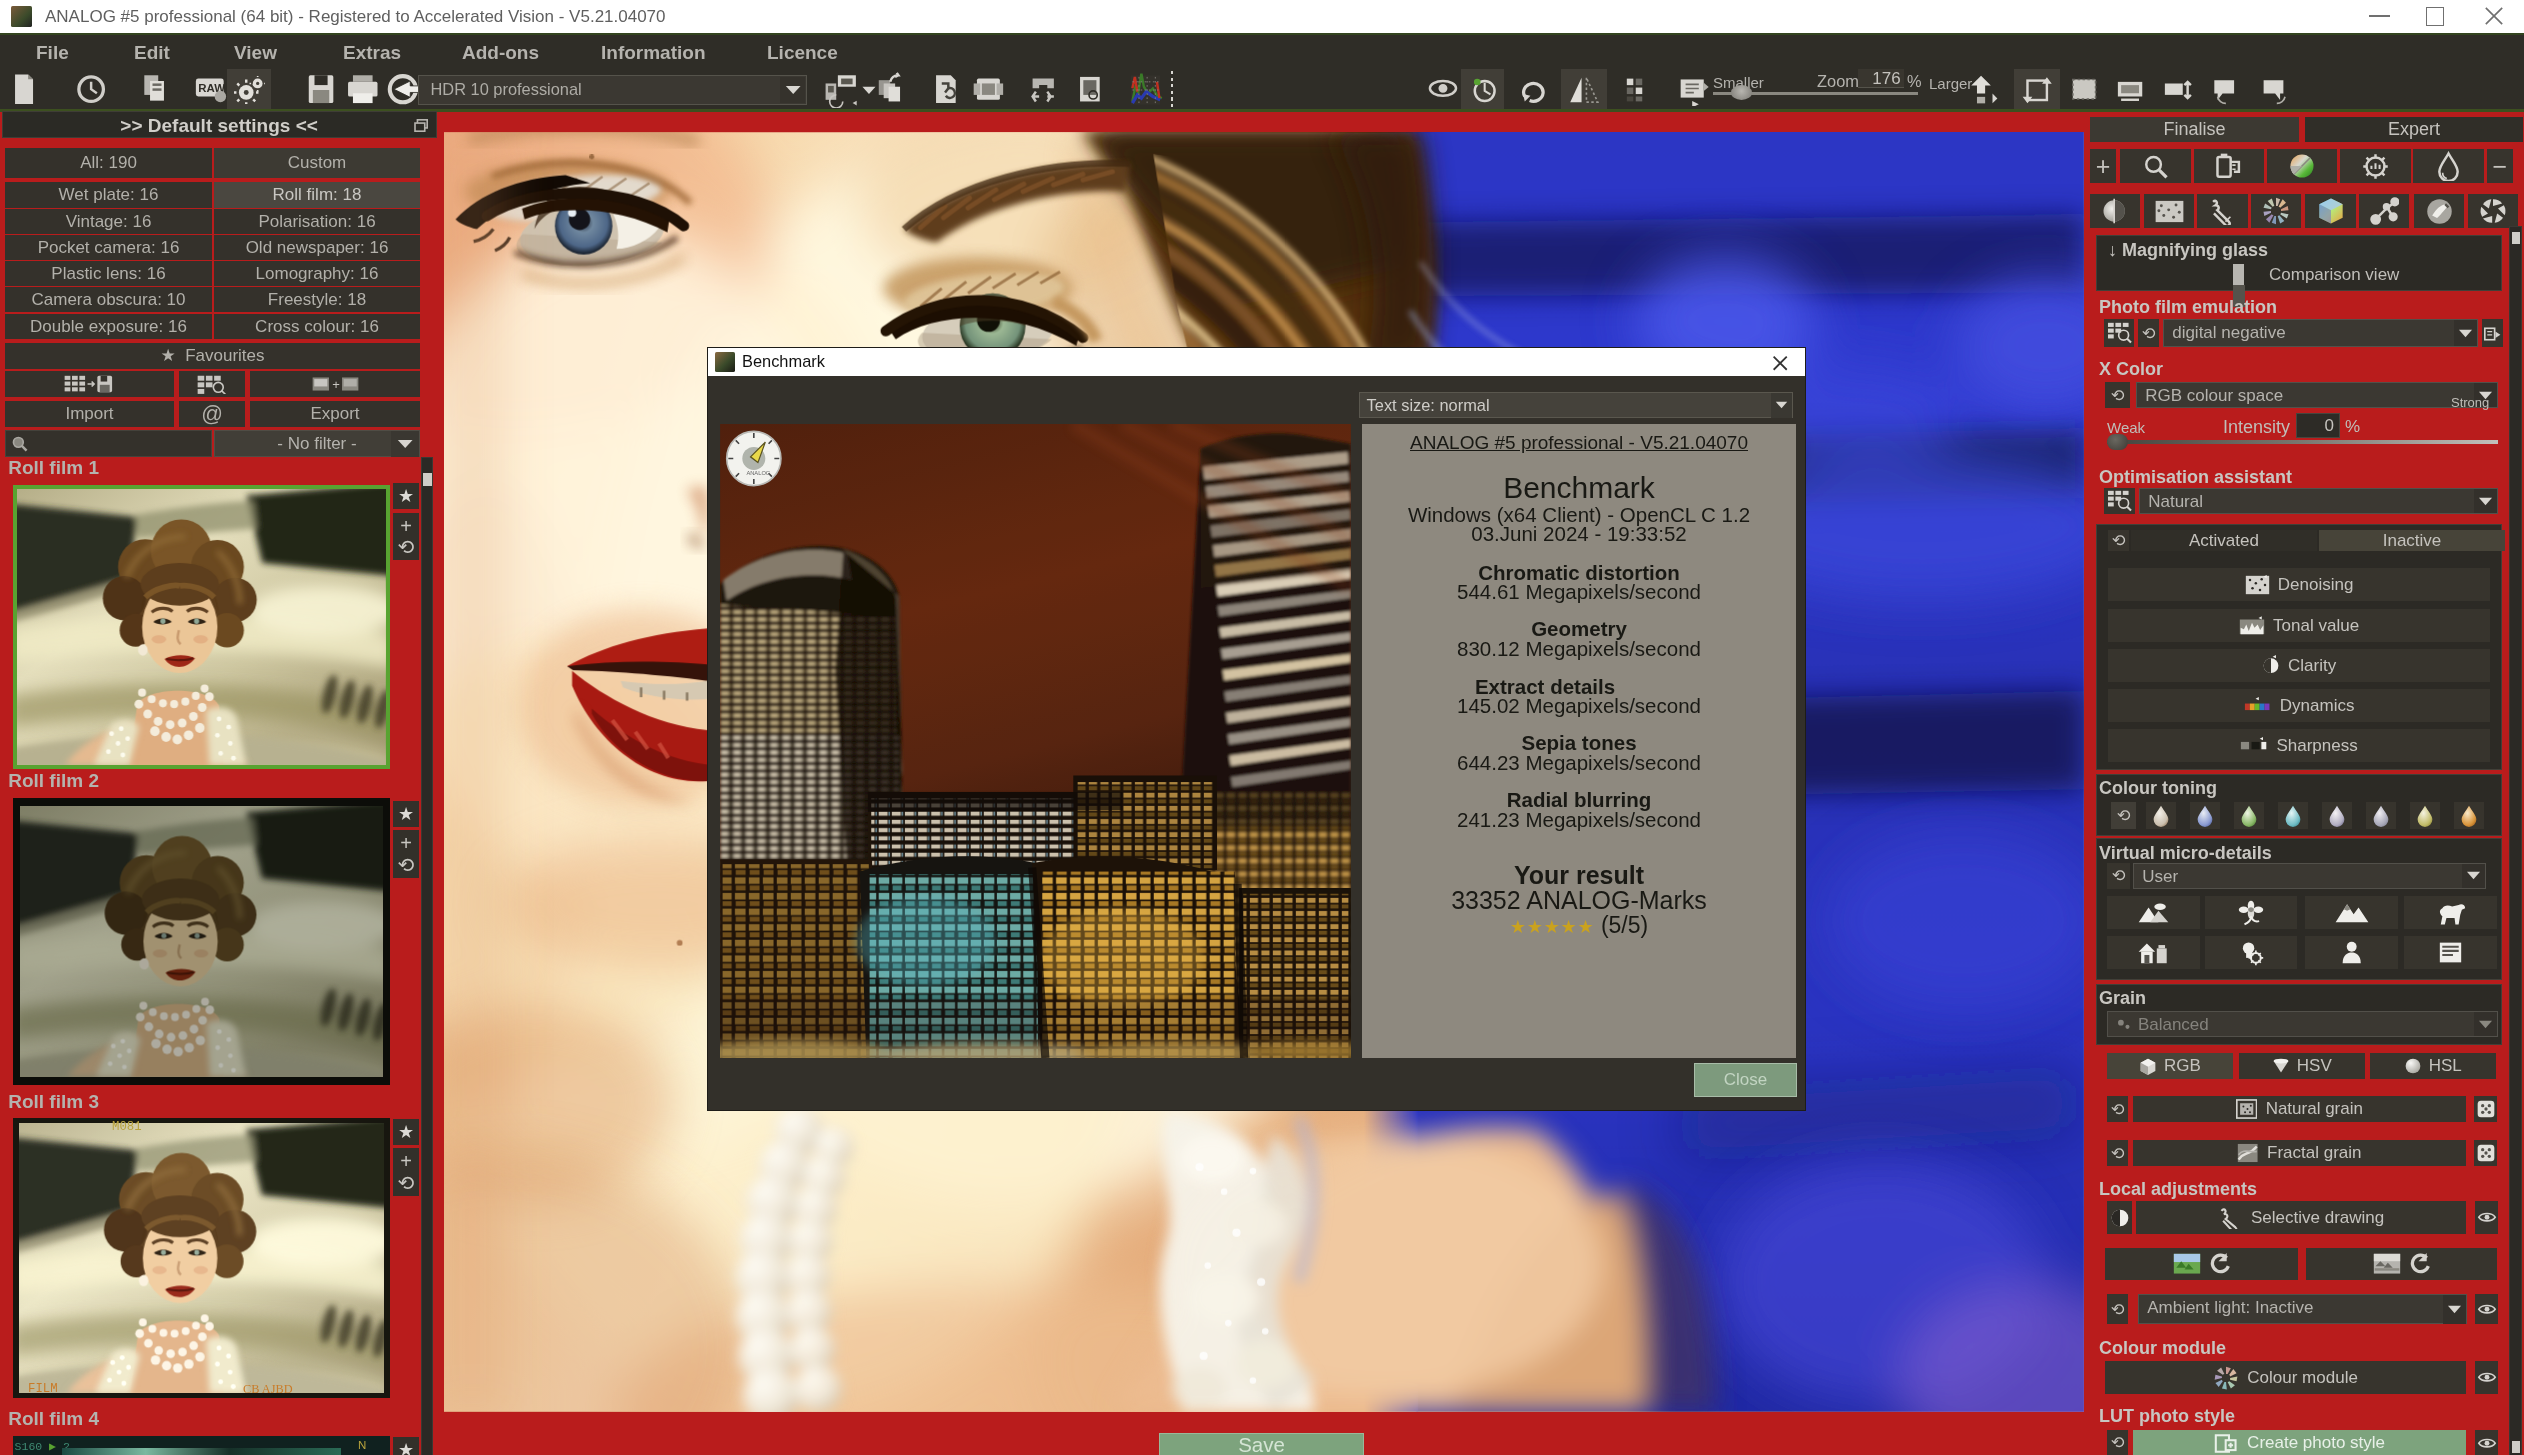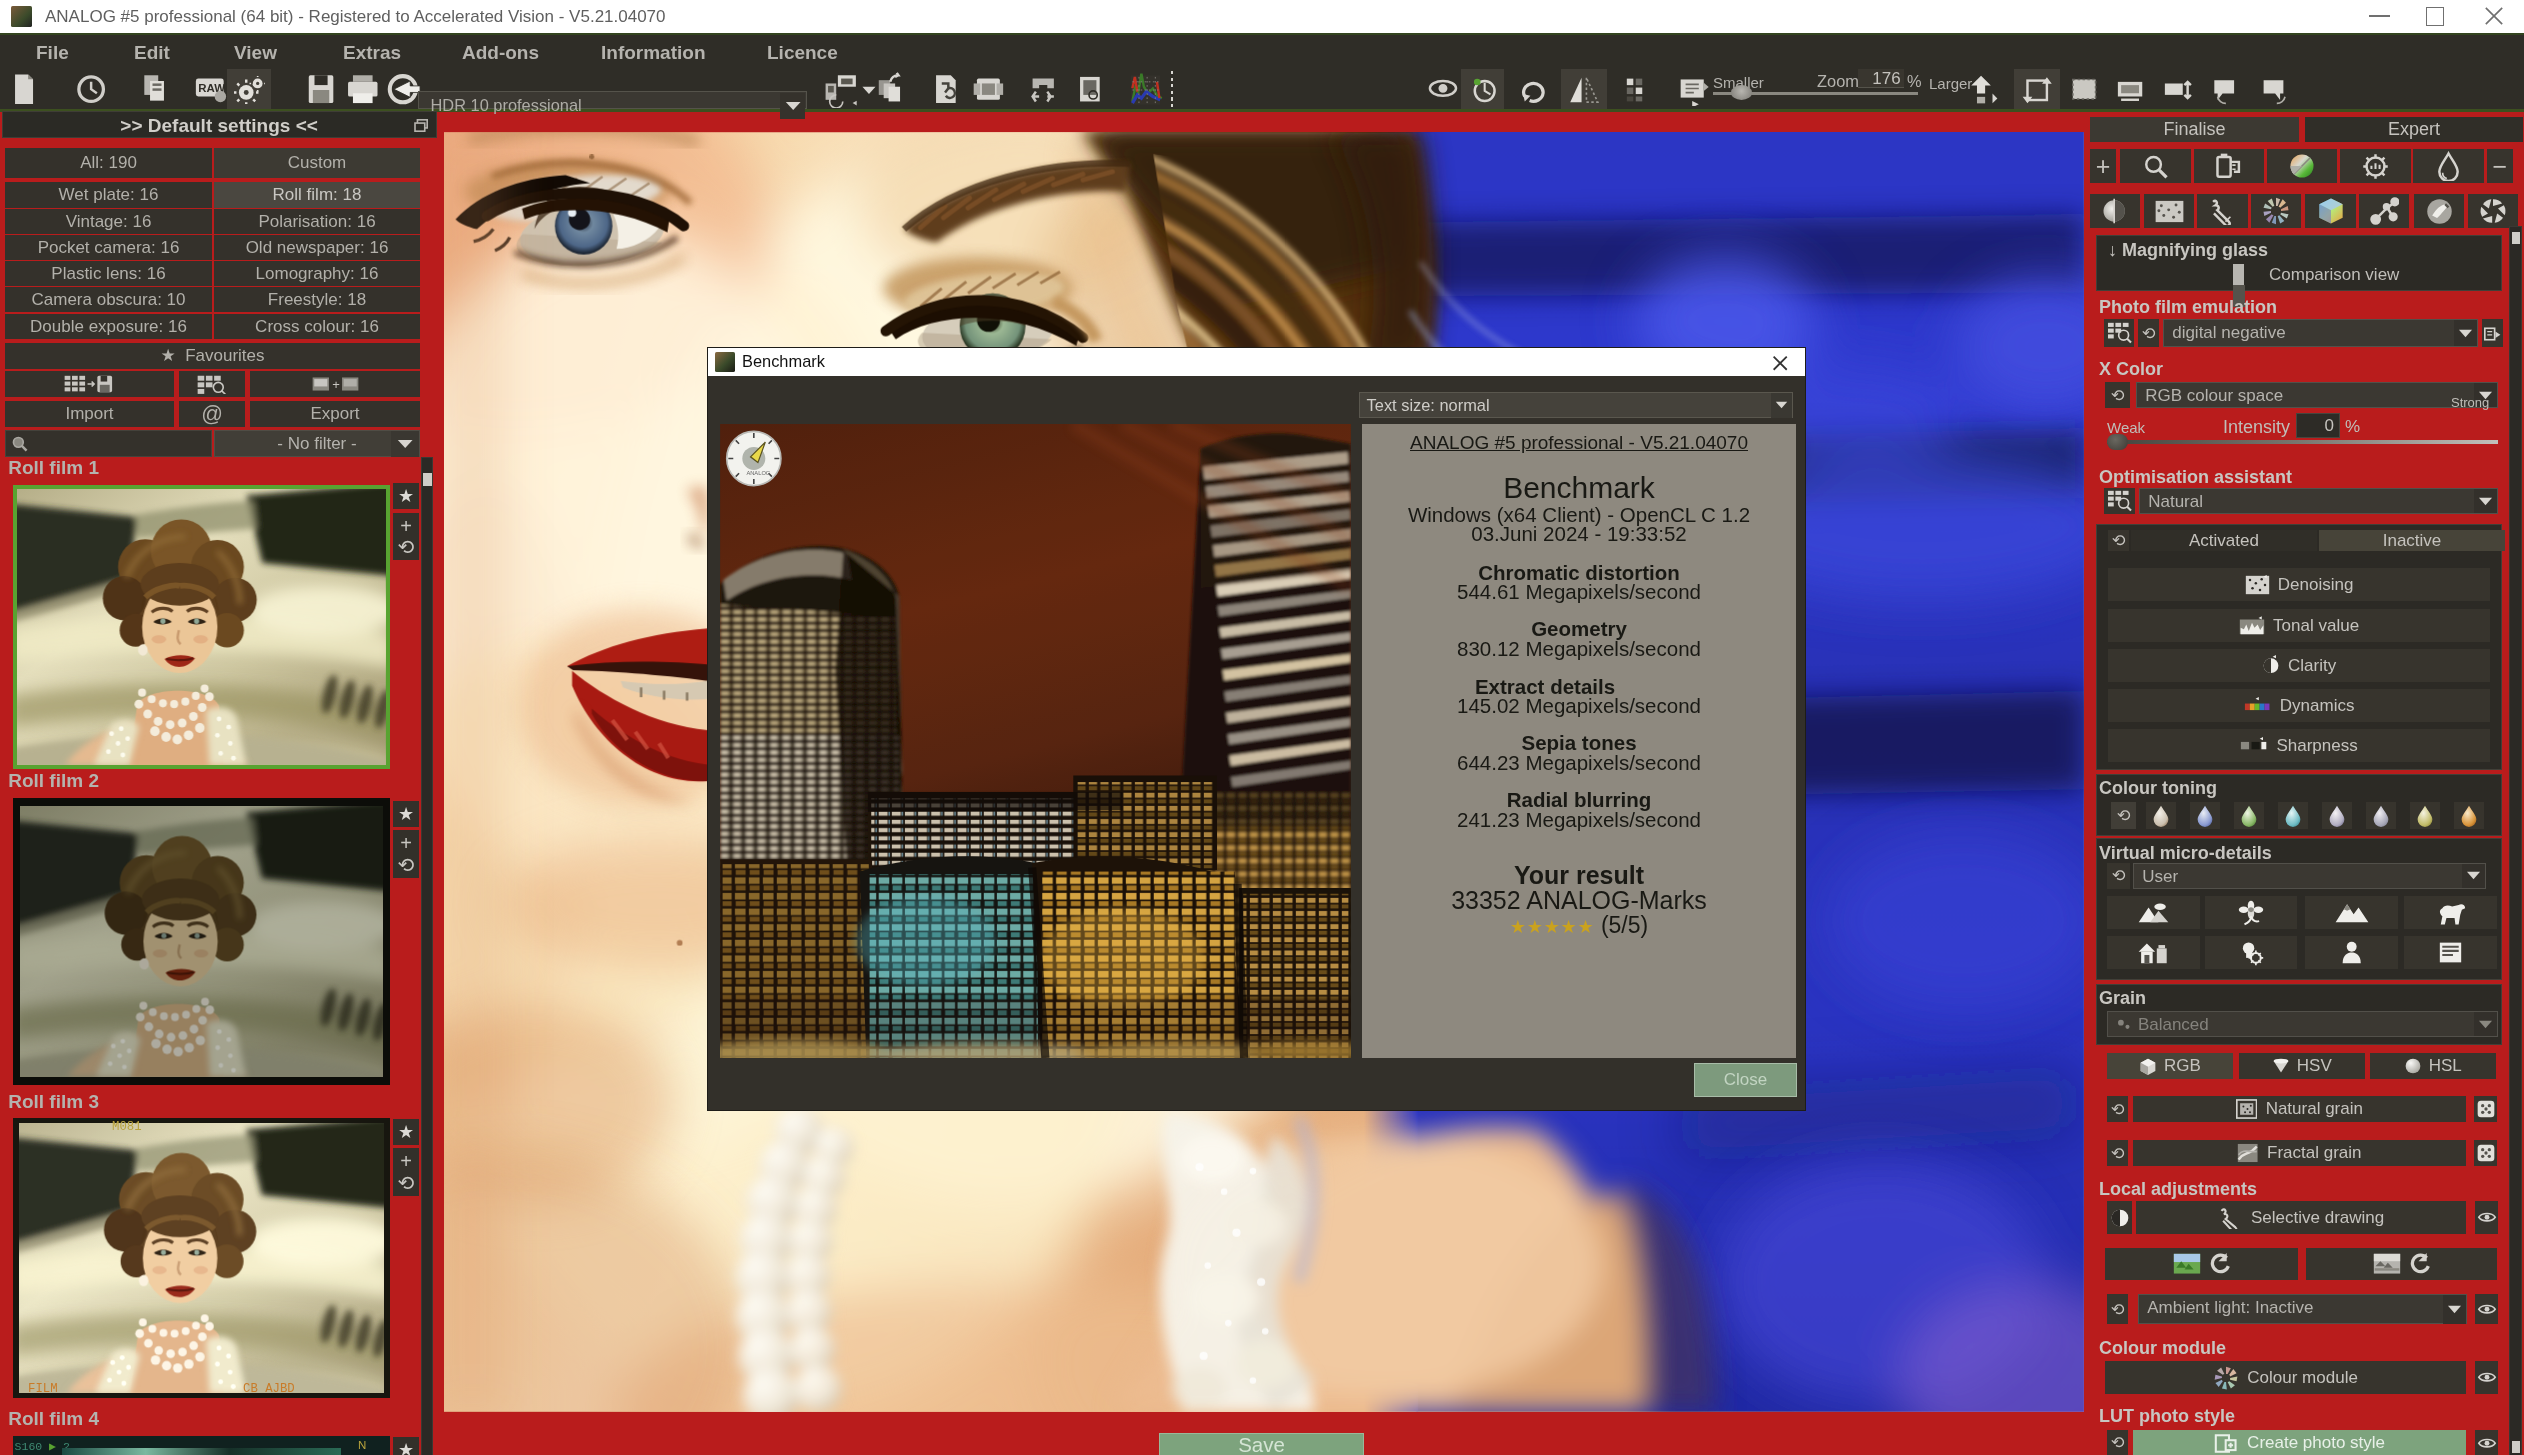--- a/index.html
+++ b/index.html
@@ -88,21 +88,21 @@
             <path d="M15 8 v-4 M15 32 v4 M3 20 h-3 M27 20 h3 M6.5 11.5 l-2.5-2.5 M23.5 28.5 l2.5 2.5 M6.5 28.5 l-2.5 2.5 M23.5 11.5 l2.5-2.5"></path>
           </g>
     <circle cx="29" cy="9" r="6"></circle>
           <circle cx="29" cy="9" r="2" fill="#413e37"></circle>
           <g stroke="#e2e0db" stroke-width="2">
             <path d="M29 1 v-2 M29 17 v2 M21 9 h-2 M37 9 h2"></path>
           </g>
         </g>
   </svg>
 
-  <div class="abs" style="left:418px;top:91px;width:389px;height:18px;background:#3b3832;border:0.8px solid #55534b;box-sizing:border-box">
+  <div class="abs" style="left:418px;top:75px;width:389px;height:30px;background:#3b3832;border:0.8px solid #55534b;box-sizing:border-box">
     <div class="abs" style="left:11.5px;top:4.1px;font-size:16.4px;color:#aeaca6">HDR 10 professional</div>
     <div class="abs" style="right:0.8px;top:0.8px;width:25px;height:26px;background:#35322c;display:flex;align-items:center;justify-content:center">
       <svg width="16.4" height="10" viewBox="0 0 20 12">
             <path d="M1 1 h18 l-9 10 z" fill="#d8d6d1"></path>
           </svg>
     </div>
   </div>
 
   <svg class="abs" style="left:821px;top:72px" width="361" height="36" viewBox="0 0 440 44">
     <g fill="#c8c6c1">
@@ -627,21 +627,21 @@
               <circle cx="264" cy="290" r="3"></circle>
               <circle cx="250" cy="300" r="3"></circle>
               <circle cx="266" cy="310" r="3"></circle>
               <circle cx="254" cy="322" r="3"></circle>
               <circle cx="270" cy="328" r="3"></circle>
             </g>
 </svg>
 </div>
     <div class="abs" style="left:99px;top:1.6px;color:#b9a33c;font-size:12.3px;font-family:'Liberation Mono',monospace">M081</div>
     <div class="abs" style="left:15px;top:264px;color:#c97b28;font-size:12.3px;font-family:'Liberation Mono',monospace">FILM</div>
-    <div class="abs" style="left:230px;top:264px;color:#c97b28;font-size:12.3px;font-family:Liberation Mono, monospace">CB AJBD</div>
+    <div class="abs" style="left:230px;top:264px;color:#c97b28;font-size:12.3px;font-family:Liberation Serif, serif">CB AJBD</div>
   </div>
   <div class="abs" style="left:8.2px;top:1408px;font-weight:bold;font-size:19px;color:#b5b3ae">Roll film 4</div>
   <div class="abs" style="left:13px;top:1436px;width:377px;height:20px;background:#10211f;overflow:hidden">
     <div style="position:absolute;left:1.6px;top:2.5px;color:#3f8a72;font-size:11.5px;font-family:'Liberation Mono',monospace">S160 <span style="color:#58a331">▶</span> 2</div>
     <div style="position:absolute;left:345px;top:2.5px;color:#b9a33c;font-size:11.5px">N</div>
     <div style="position:absolute;left:49px;top:11.5px;width:279px;height:8.2px;background:linear-gradient(90deg,#1b4a42,#7ab8a0 30%,#163028 60%,#2a6a55)"></div>
   </div>
 
   <div id="thumbicons" style="position:absolute;left:0;top:0">
     <div class="tico" style="top:483px">★</div>

